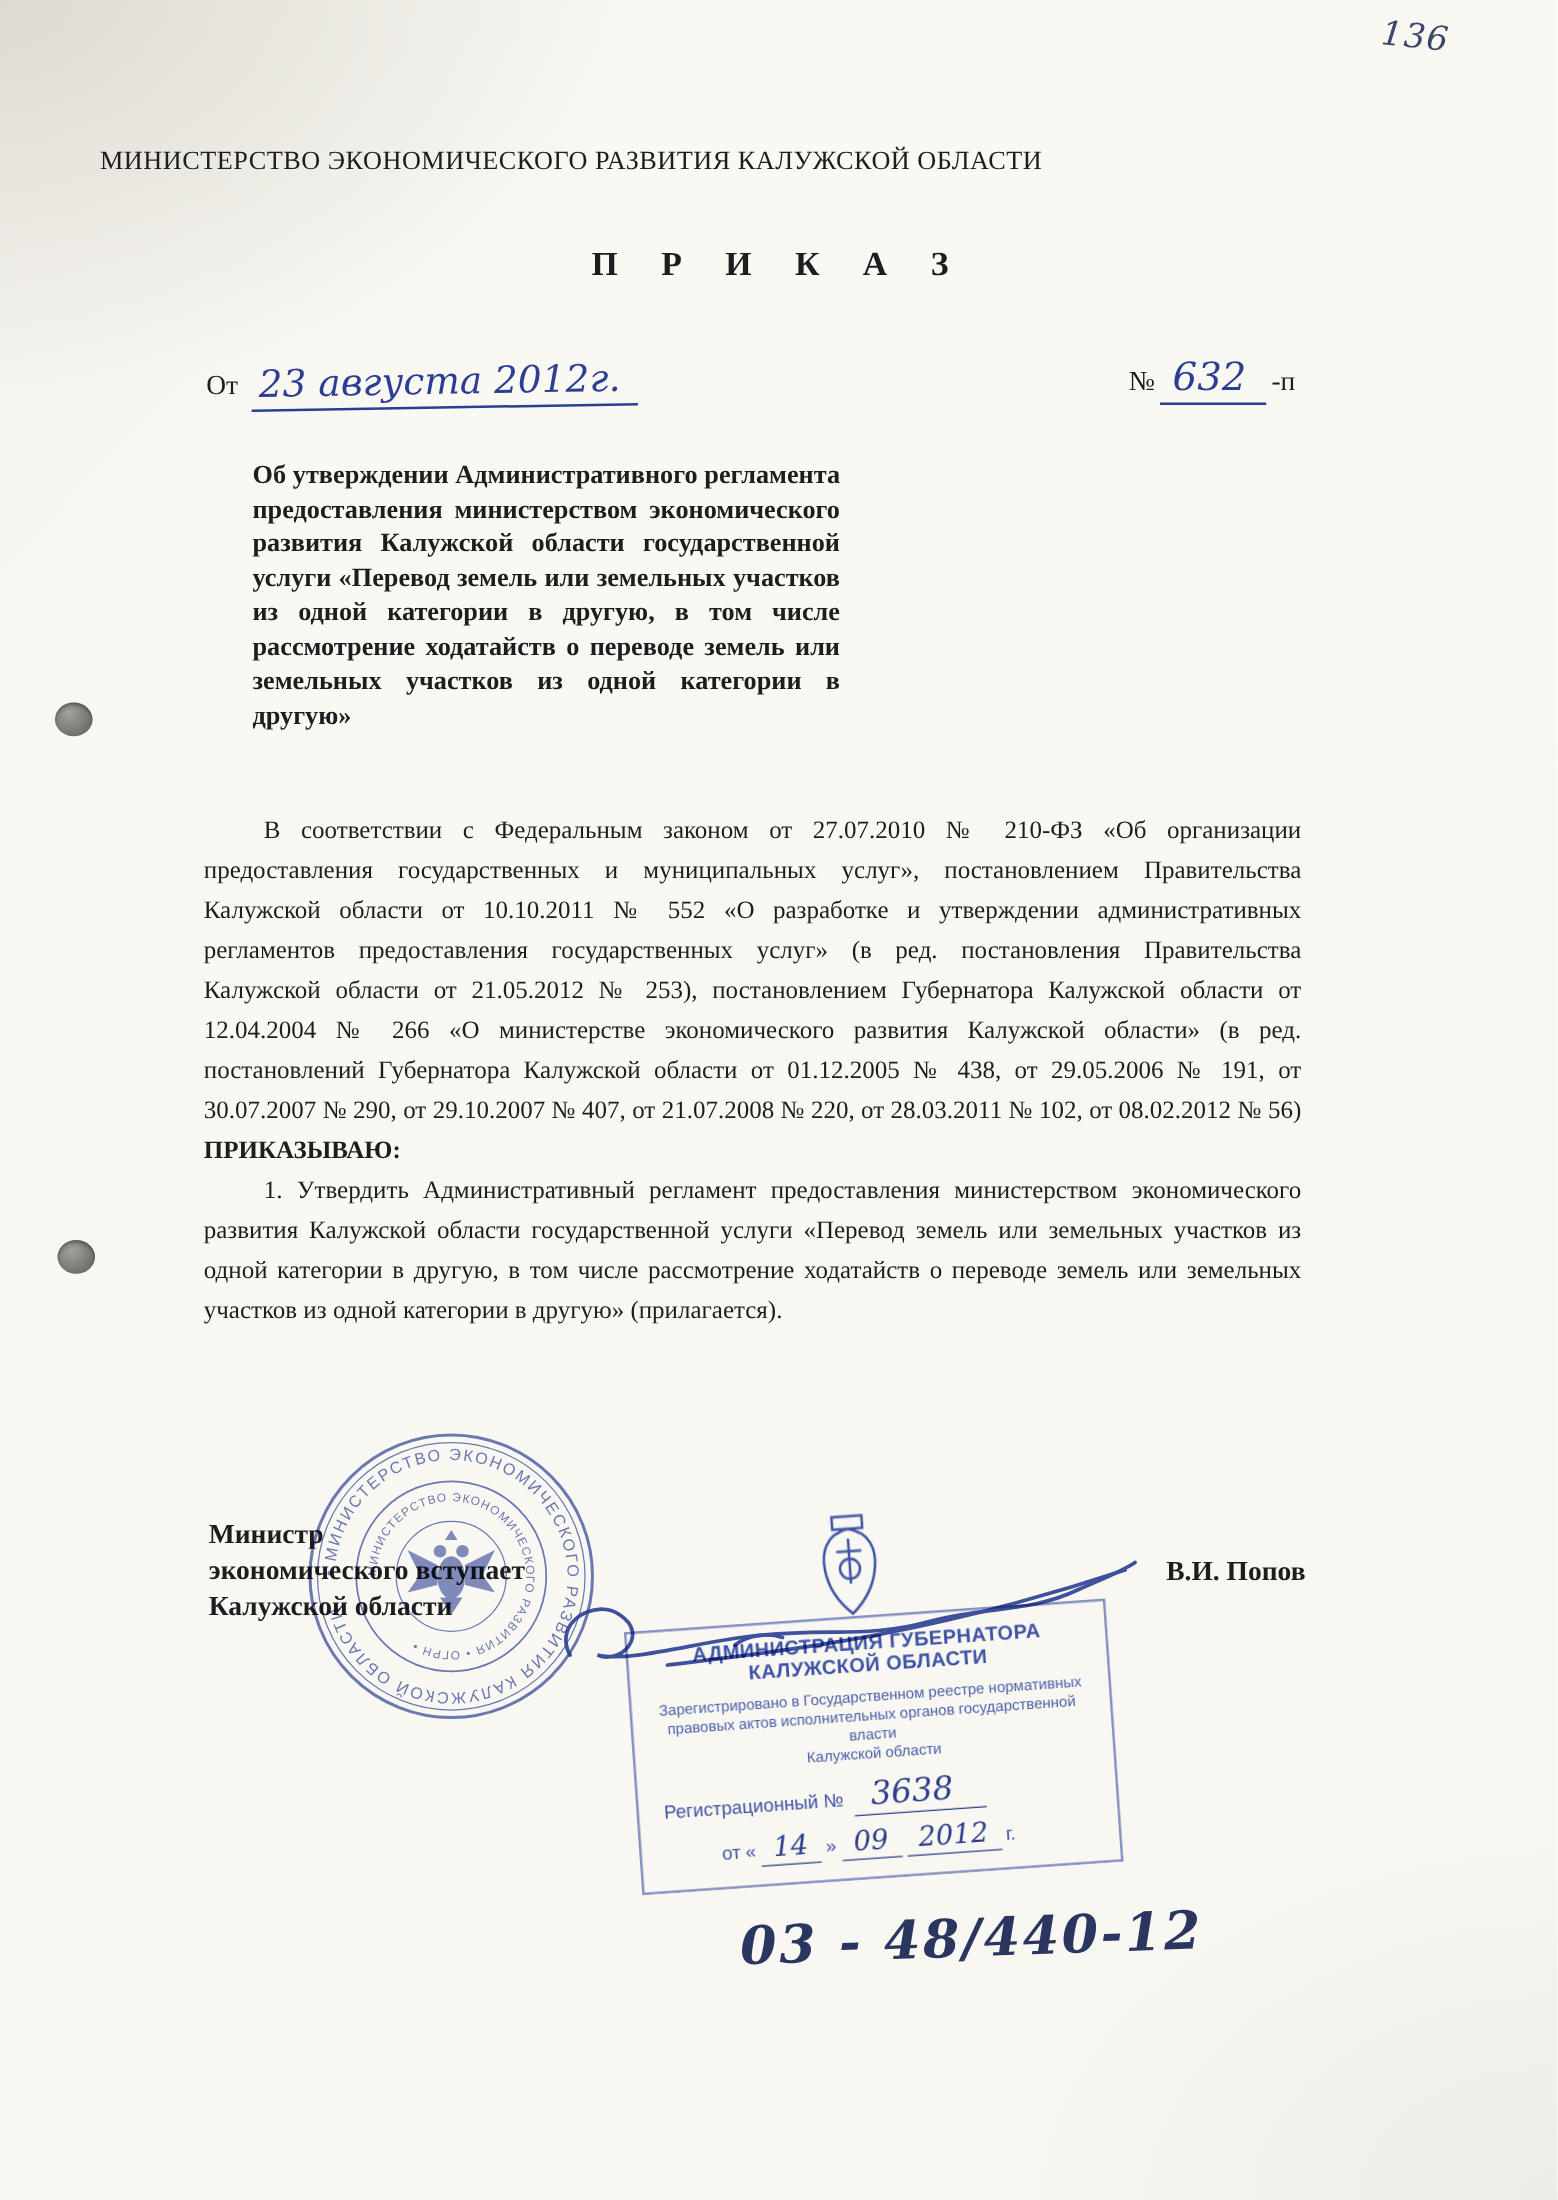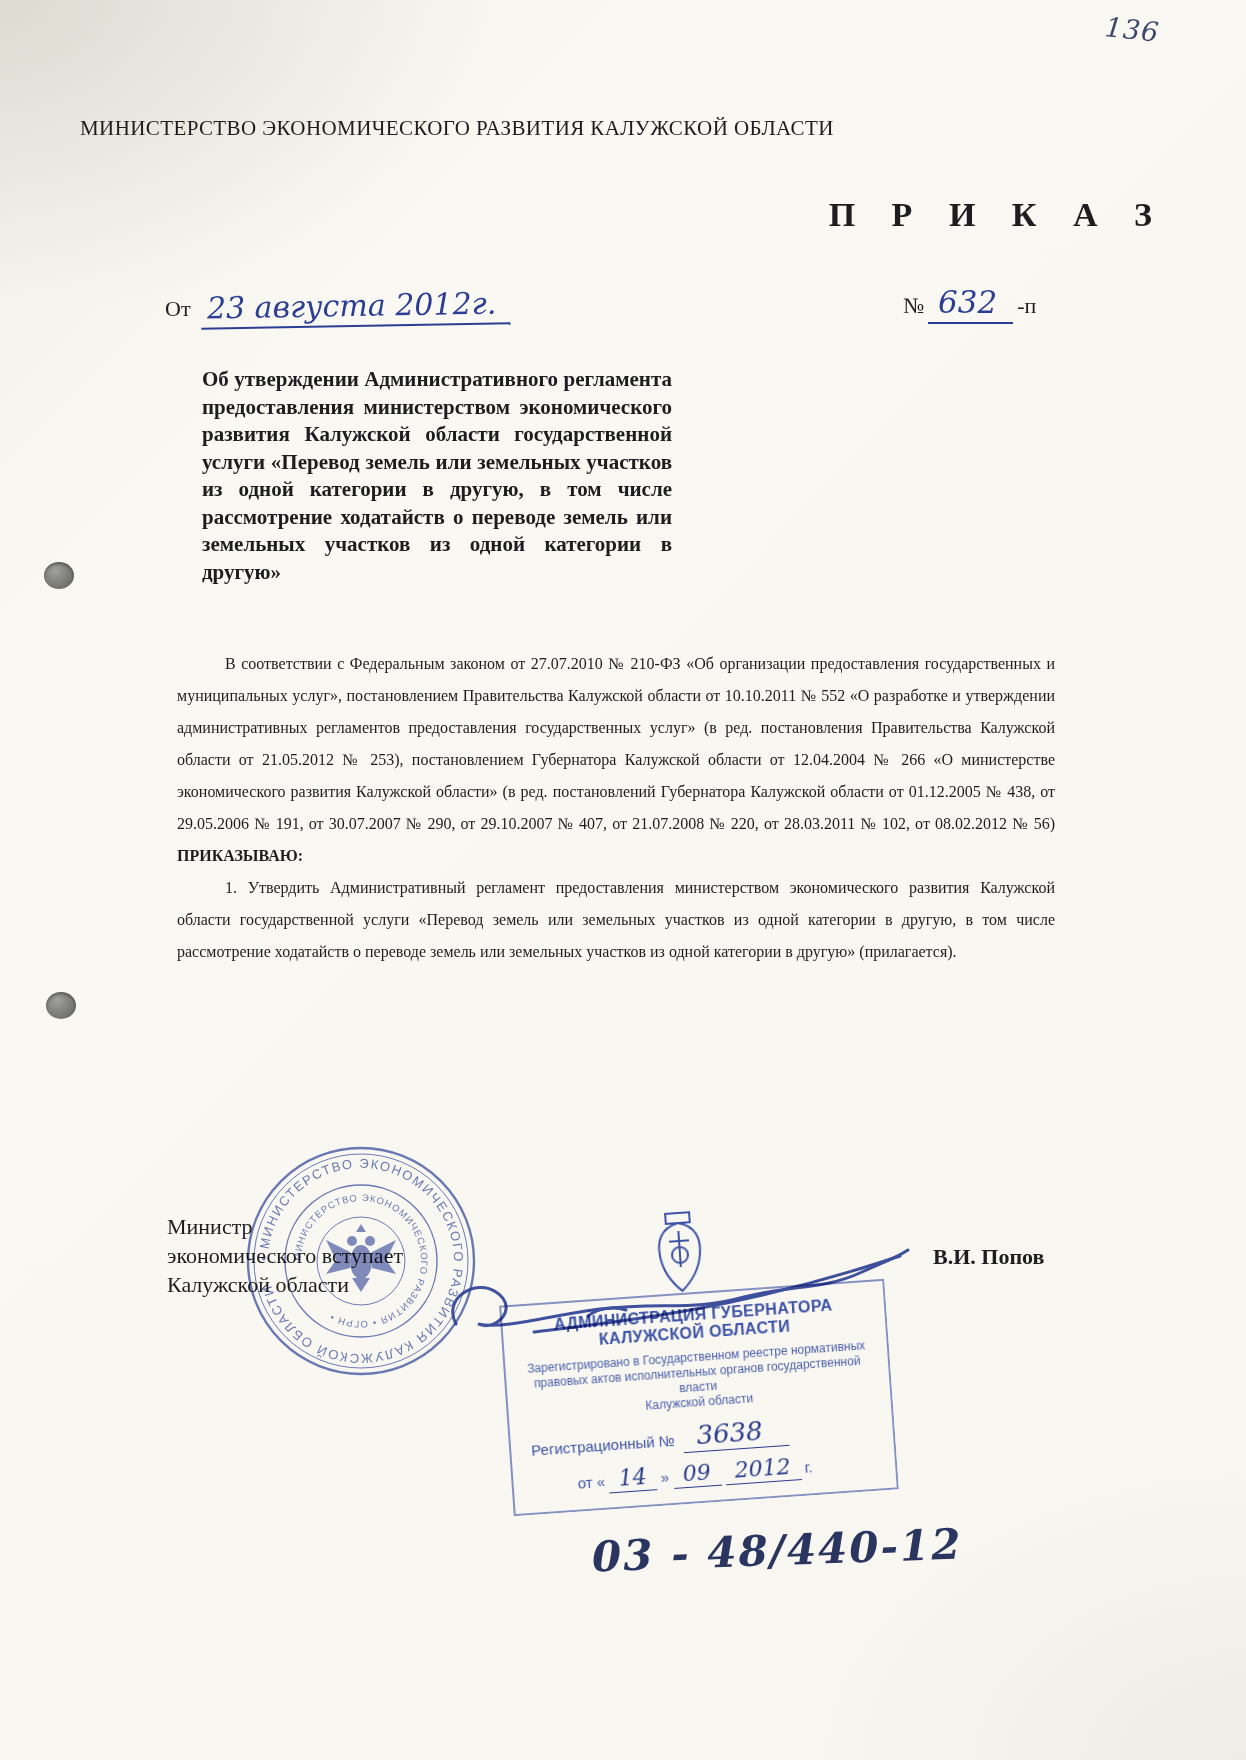--- a/index.html
+++ b/index.html
@@ -18,33 +18,33 @@
   .b { font-weight:bold; }
   .hand {
     font-family:"DejaVu Serif", serif;
     font-style:italic;
     color:#2c3e94;
   }
   
   .page-num { top:14px; right:86px; font-size:27px; transform:rotate(6deg); color:#3d4868; letter-spacing:1px; }
   
   .ministry-header { top:116px; left:80px; width:1086px; font-size:21px; letter-spacing:.4px; }
-  .doc-title { top:196px; left:80px; width:1086px; text-align:right; font-size:34px; font-weight:bold; letter-spacing:14px; }
+  .doc-title { top:196px; left:80px; width:1086px; text-align:center; font-size:27px; font-weight:bold; letter-spacing:14px; }
   
   .date-row { top:288px; left:165px; font-size:22px; display:flex; align-items:baseline; }
   .date-hand { font-size:30px; margin-left:10px; border-bottom:2px solid #2c3e94; padding:0 14px 2px 6px; transform:rotate(-1deg); }
   .num-row { top:284px; left:903px; font-size:22px; display:flex; align-items:baseline; }
   .num-hand { font-size:31px; border-bottom:2px solid #2c3e94; padding:0 16px 2px 10px; margin:0 4px; }
   
   .subject { top:366px; left:156px; width:470px; font-size:21px; font-weight:bold; line-height:27.5px; text-align:justify;margin-left:46px; }
   
-  .body-block { top:648px; left:177px; width:878px; font-size:16px; line-height:32px; text-align:justify; }
+  .body-block { top:648px; left:163px; width:878px; font-size:20px; line-height:32px; text-align:justify; }
   .body-block p { text-indent:48px; }
   
-  .sig-title { top:1212px; left:167px; font-size:22px; font-weight:normal; line-height:29px; }
+  .sig-title { top:1212px; left:167px; font-size:22px; font-weight:bold; line-height:29px; }
   .sig-name { top:1244px; left:933px; font-size:22px; font-weight:bold; }
   
   .hole { width:30px; height:27px; border-radius:50%;
     background:radial-gradient(circle at 38% 32%, #a0a09c, #6e6e6a 75%);
     box-shadow:inset 0 2px 3px rgba(0,0,0,.35); }
   .hole1 { left:44px; top:562px; }
   .hole2 { left:46px; top:992px; }
   
   .seal { left:240px; top:1140px; width:242px; height:242px; opacity:.82; mix-blend-mode:multiply; }
   

